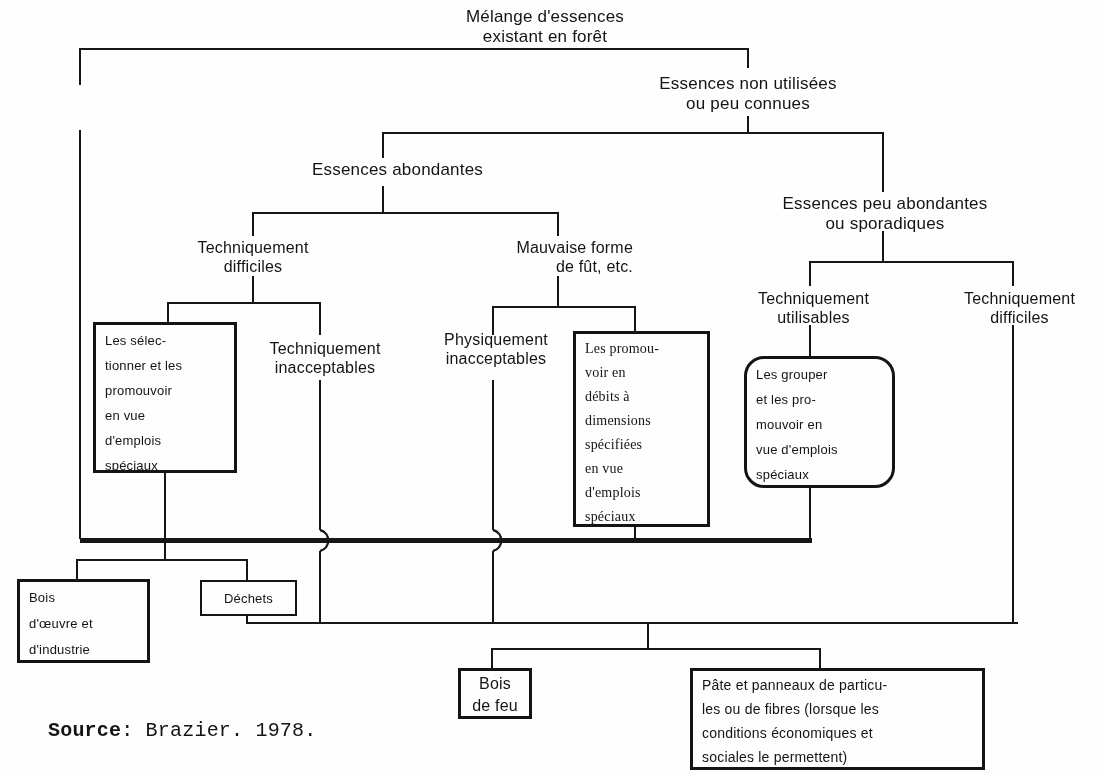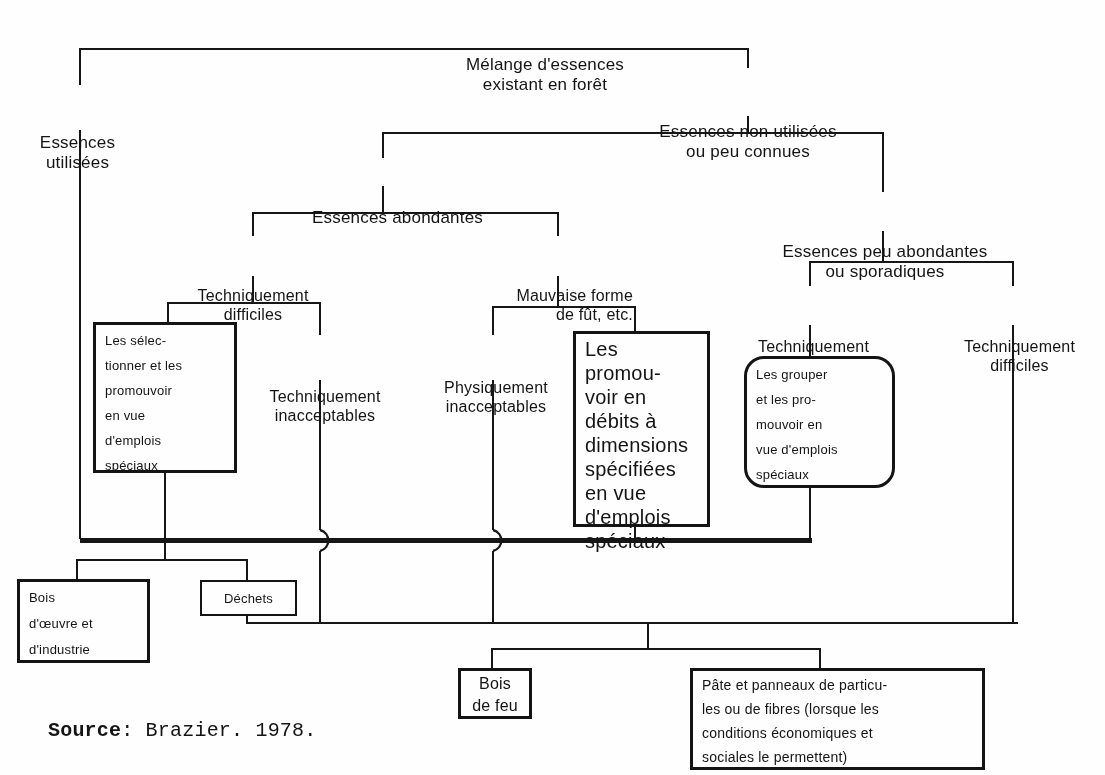--- a/index.html
+++ b/index.html
@@ -22,21 +22,20 @@
     width: 1105px;
     height: 775px;
   }
   .lbl {
     position: absolute;
     text-align: center;
     white-space: pre-line;
     font-size: 16px;
     line-height: 19px;
     letter-spacing: 0.2px;
-    margin-top: 48px;
   }
   .lbl.big {
     font-size: 17px;
     line-height: 20px;
   }
   .nodebox {
     position: absolute;
     box-sizing: border-box;
     border: 3px solid #141414;
     background: #fefefe;
@@ -44,21 +43,21 @@
     font-size: 13px;
     line-height: 25px;
     padding: 3px 8px 0 9px;
     text-align: left;
     letter-spacing: 0.2px;
   }
   .nodebox.center {
     text-align: center;
     padding: 3px 4px 0 4px;
   }
-  #box-promouvoir-debits { line-height: 24px; font-size: 20px; }
+  #box-promouvoir-debits { line-height: 24px; font-size: 14px; font-family: Liberation Serif, serif; }
   #box-grouper { line-height: 25px; border-radius: 20px; }
   #box-oeuvre { line-height: 26px; }
   #box-dechets { line-height: 28px; border-width: 2.5px; text-align: center; }
   #box-feu { line-height: 22px; font-size: 16px; padding-top: 2px; }
   #box-pate { line-height: 24px; font-size: 14px; padding-top: 2px; }
   #source-line {
     position: absolute;
     left: 48px;
     top: 719px;
     font-size: 20px;
@@ -138,22 +137,20 @@
       <path d="M648,623 V649"></path>
       <path d="M492,649 H820"></path>
       <path d="M492,648 V668"></path>
       <path d="M820,648 V668"></path>
     </g>
   </svg>
 
   <div class="lbl big" style="left:420px; top:7px; width:250px;">Mélange d'essences
 existant en forêt</div>
 
-  <div class="lbl big" style="left:25px; top:85px; width:105px;">Essences
-utilisées</div>
 
   <div class="lbl big" style="left:630px; top:74px; width:236px;">Essences non utilisées
 ou peu connues</div>
 
   <div class="lbl big" style="left:285px; top:160px; width:225px;">Essences abondantes</div>
 
   <div class="lbl big" style="left:765px; top:194px; width:240px;">Essences peu abondantes
 ou sporadiques</div>
 
   <div class="lbl" style="left:180px; top:238px; width:146px;">Techniquement

